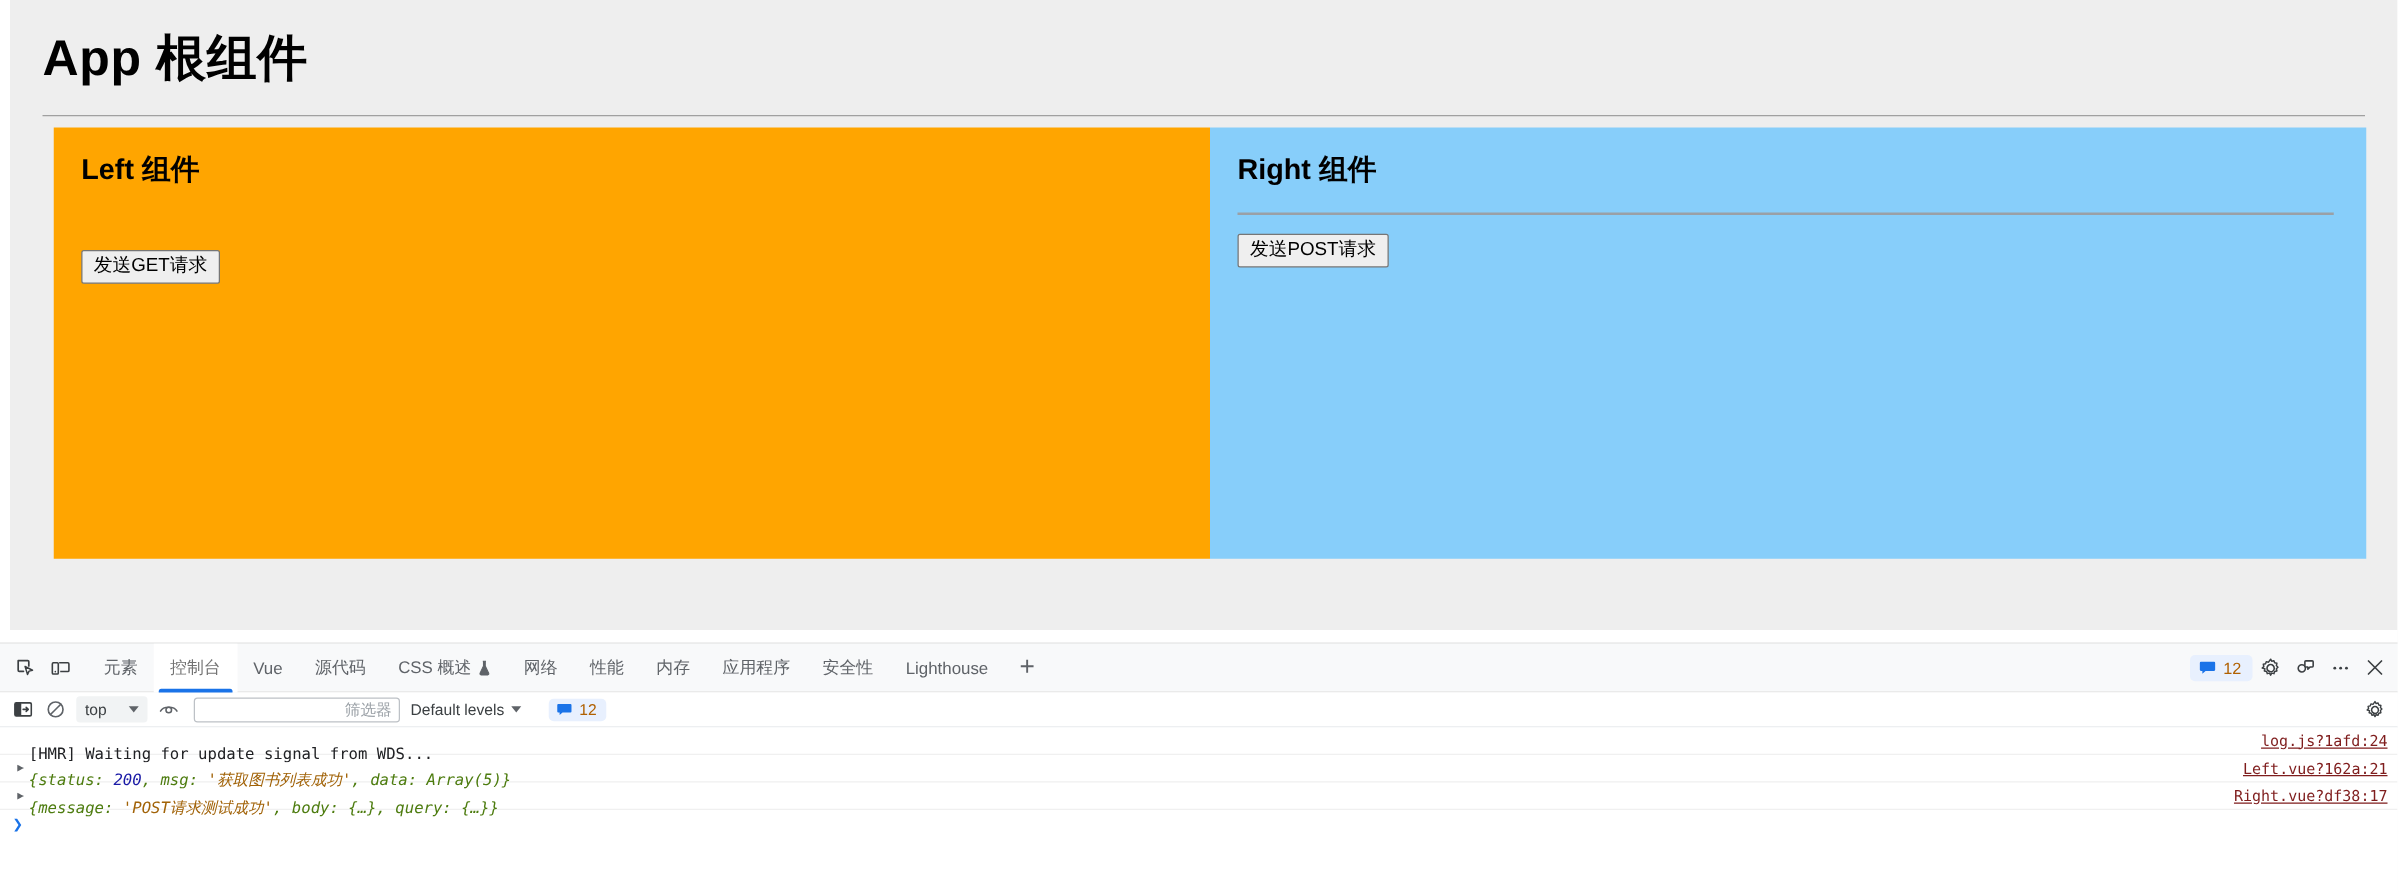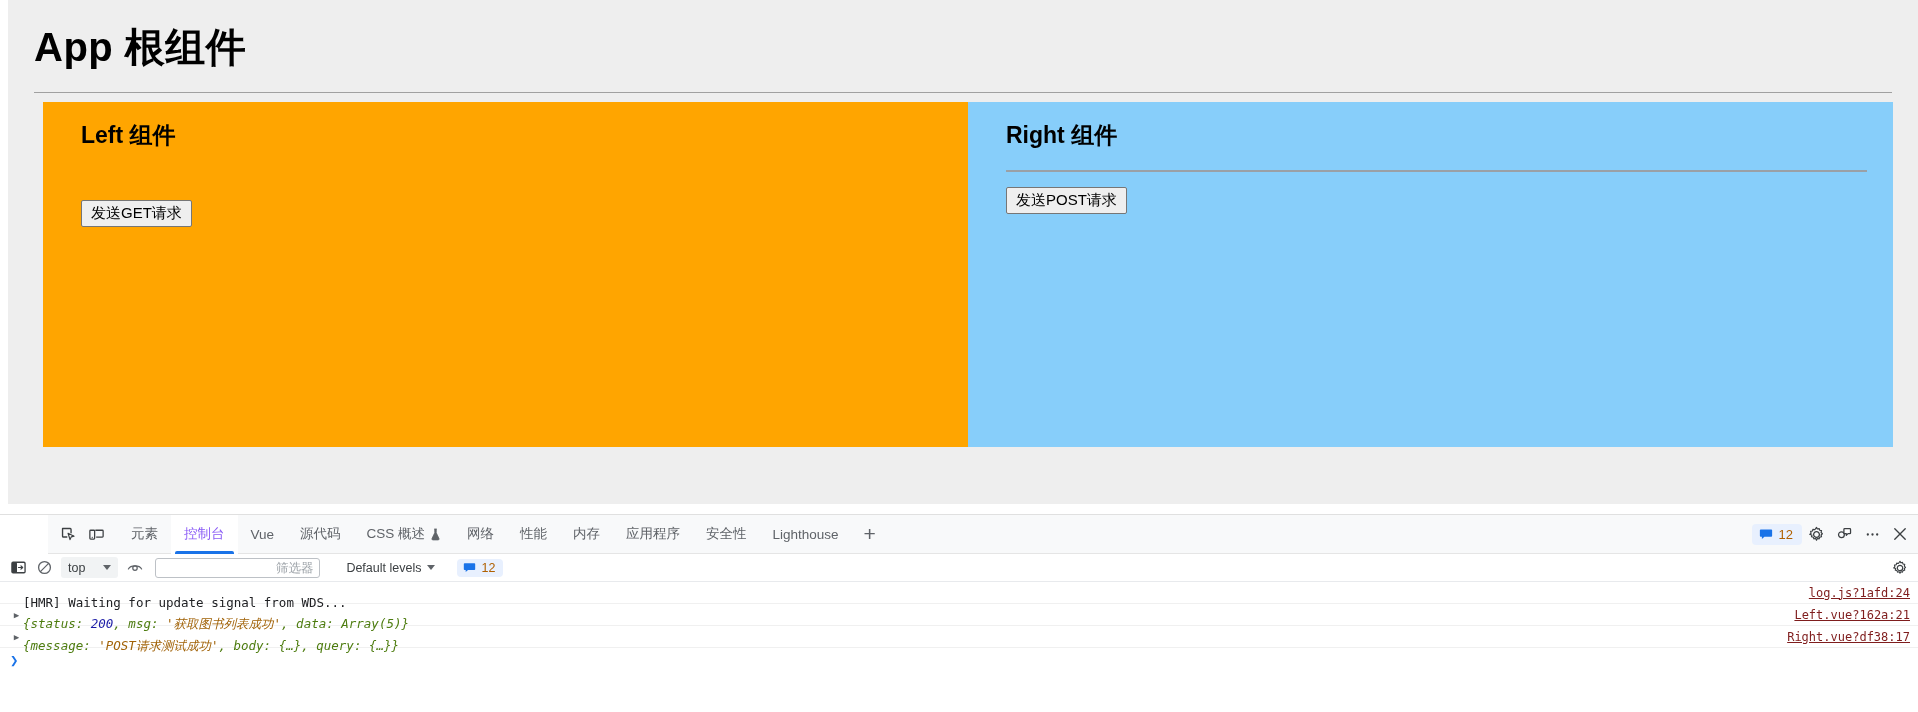--- a/index.html
+++ b/index.html
@@ -51,21 +51,21 @@
     overflow: hidden;
   }
   #left-panel {
     width: 925px;
     background: #ffa500;
   }
   #right-panel {
     width: 925px;
     background: #87cefa;
   }
-  .panel-inner { padding: 20px 0 0 38px; }
+  .panel-inner { padding: 20px 0 0 22px; }
   .panel-title {
     margin: 0;
     font-size: 23px;
     font-weight: bold;
     color: #000000;
     line-height: 1.2;
   }
   .panel-hr {
     border: 0;
     border-top: 2px solid #9aa0a6;
@@ -98,21 +98,20 @@
   }
 
   
   #dt-tabbar {
     display: flex;
     align-items: center;
     height: 39px;
     background: #f8f9fa;
     border-bottom: 1px solid #e5e5e5;
     padding: 0 4px 0 6px;
-    margin-left: 48px;
   }
   .dt-icon-btn {
     width: 28px; height: 28px;
     display: flex; align-items: center; justify-content: center;
     border-radius: 3px;
     cursor: pointer;
     flex: 0 0 auto;
   }
   .dt-sep-space { width: 8px; flex: 0 0 auto; }
   .dt-tab {
@@ -120,21 +119,21 @@
     height: 39px;
     display: flex; align-items: center; gap: 5px;
     padding: 0 13px;
     font-size: 13.5px;
     color: #5f6368;
     cursor: pointer;
     white-space: nowrap;
     flex: 0 0 auto;
   }
   .dt-tab.active {
-    color: #8b5cf6;
+    color: #737373;
     background: #ffffff;
     align-items: center;
   }
   .dt-tab.active::after {
     content: "";
     position: absolute;
     left: 4px; right: 4px; bottom: 0;
     height: 3px;
     background: #1a73e8;
     border-radius: 2px 2px 0 0;
@@ -212,21 +211,20 @@
     background: #fff;
     flex: 0 0 auto;
     text-align: right;
   }
   #filter-input::placeholder { color: #9aa0a6; }
   .levels-select {
     display: flex; align-items: center; gap: 6px;
     font-size: 12.5px;
     color: #3c4043;
     padding: 2px 6px;
-    margin-left: 18px;
     border-radius: 3px;
     cursor: pointer;
     flex: 0 0 auto;
   }
   .msg-badge-sm {
     display: inline-flex; align-items: center; gap: 5px;
     background: #e8f0fe;
     border-radius: 4px;
     padding: 2px 8px 2px 6px;
     margin-left: 14px;

